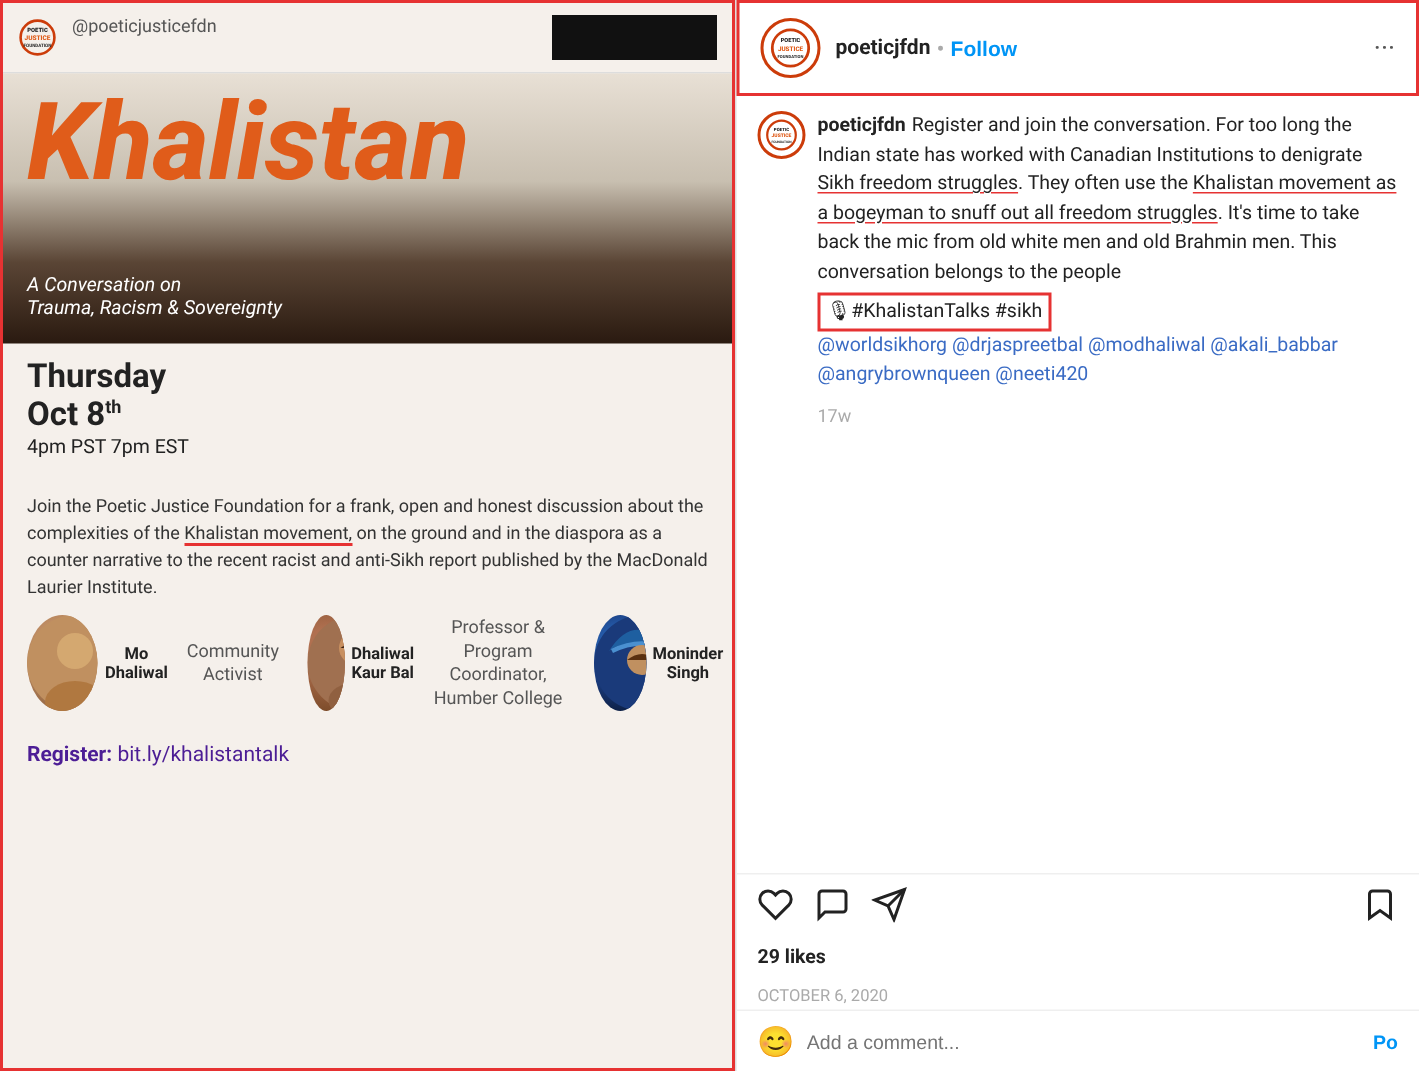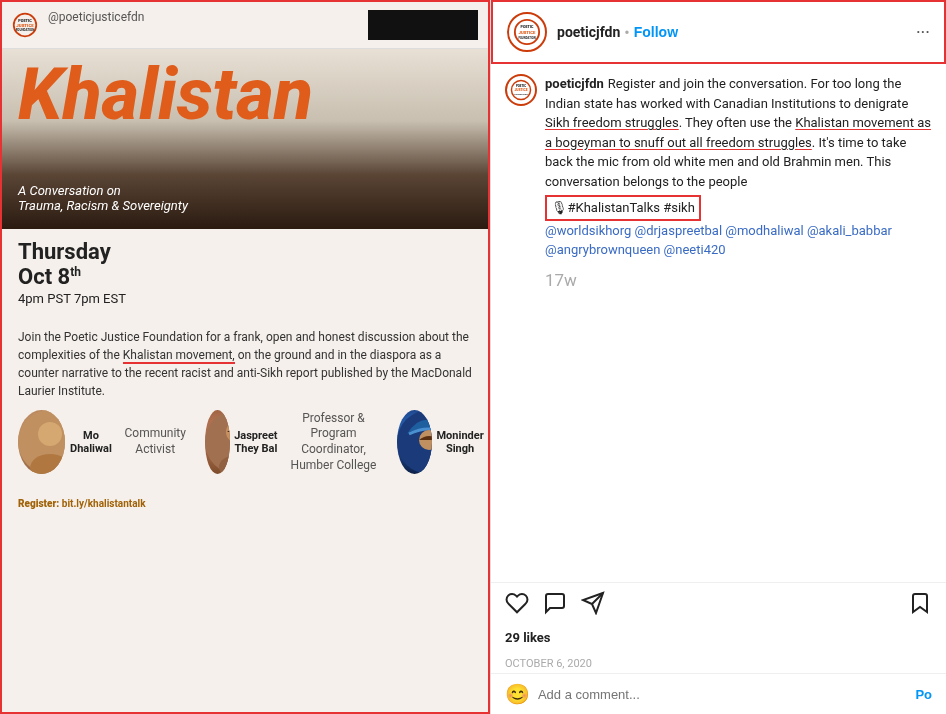--- a/index.html
+++ b/index.html
@@ -183,23 +183,22 @@
       line-height: 1.3;
     }
 
     
     .register-bar {
       padding: 8px 16px 12px;
       background: #f5f0eb;
     }
 
     .register-text {
-      font-size: 10px;
-      color: #a16207;
-      font-weight: bold;
+      font-size: 14px;
+      color: #4c1d95;
     }
 
     
     .right-panel {
       width: 456px;
       border-left: 1px solid #ddd;
       display: flex;
       flex-direction: column;
       background: #fff;
     }
@@ -290,21 +289,21 @@
       margin-right: 4px;
     }
 
     .highlight-underline {
       text-decoration: underline;
       text-decoration-color: #e63232;
       text-underline-offset: 2px;
     }
 
     .post-timestamp {
-      font-size: 17px;
+      font-size: 12px;
       color: #aaa;
       margin-top: 8px;
     }
 
     
     .post-actions {
       display: flex;
       align-items: center;
       padding: 8px 14px;
       gap: 14px;
@@ -437,21 +436,21 @@
 
     <div class="speaker">
       <div class="speaker-avatar avatar-jaspreet">
         <svg class="speaker-avatar-svg" viewBox="0 0 64 64">
           <circle cx="32" cy="32" r="32" fill="#a07050"></circle>
           <circle cx="32" cy="22" r="11" fill="#c89060"></circle>
           <ellipse cx="32" cy="57" rx="18" ry="12" fill="#906040"></ellipse>
           <path d="M22 22 Q32 15 42 22" fill="#3a2010"></path>
         </svg>
       </div>
-      <span class="speaker-name">Jaspreet They Bal</span>
+      <span class="speaker-name">Dhaliwal Kaur Bal</span>
       <span class="speaker-role">Professor &amp; Program Coordinator, Humber College</span>
     </div>
 
     <div class="speaker">
       <div class="speaker-avatar avatar-moninder">
         <svg class="speaker-avatar-svg" viewBox="0 0 64 64">
           <circle cx="32" cy="32" r="32" fill="#1a3a7a"></circle>
 
           <path d="M10 24 Q20 8 32 10 Q44 8 54 24 Q48 18 32 20 Q16 18 10 24Z" fill="#1e5fa0"></path>
           <path d="M12 24 Q32 14 52 24" fill="none" stroke="#4a90d0" stroke-width="3"></path>

